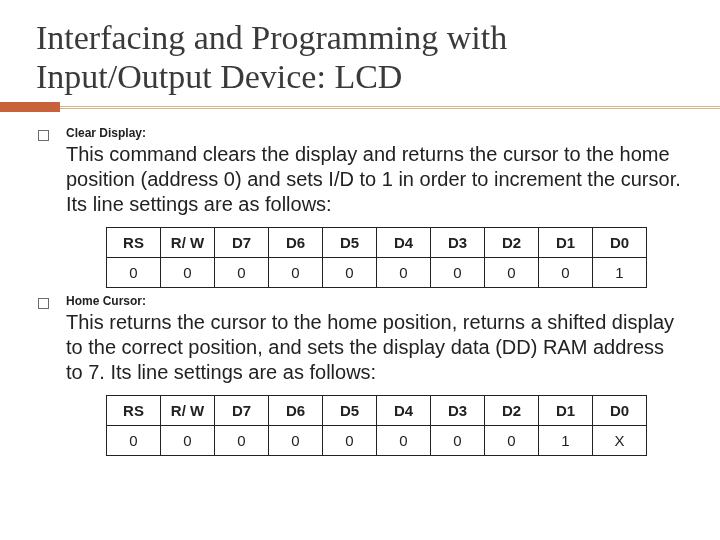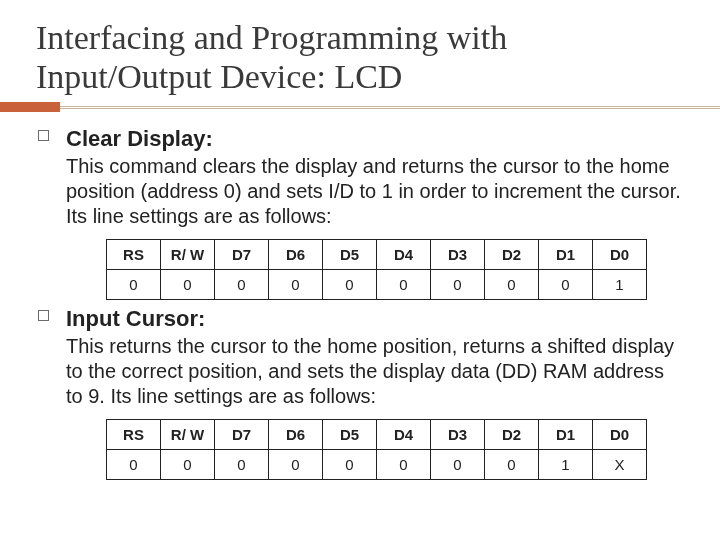--- a/index.html
+++ b/index.html
@@ -31,21 +31,21 @@
     position: absolute; left: 0; top: 0;
     width: 60px; height: 10px;
     background: #c9623a;
   }
   .item { position: relative; padding-left: 30px; margin-bottom: 10px; }
   .bullet {
     position: absolute; left: 2px; top: 4px;
     width: 11px; height: 11px;
     border: 1.5px solid #6b6b6b;
   }
-  .item-title { font-weight: bold; font-size: 22px; margin-bottom: 2px; }
+  .item-title { font-weight: bold; font-size: 12px; margin-bottom: 2px; }
   .item-body { font-size: 20px; line-height: 1.25; }
   table {
     border-collapse: collapse;
     margin: 10px 0 6px 70px;
     table-layout: fixed;
   }
   td {
     border: 1px solid #222;
     width: 54px;
     padding: 6px 4px;
@@ -100,22 +100,22 @@
       <td>0</td>
       <td>0</td>
       <td>0</td>
       <td>1</td>
     </tr>
       </tbody>
   </table>
 
   <div class="item">
     <div class="bullet"></div>
-    <div class="item-title">Input Cursor:</div>
-    <div class="item-body">This returns the cursor to the home position, returns a shifted display to the correct position, and sets the display data (DD) RAM address to 9. Its line settings are as follows:</div>
+    <div class="item-title">Home Cursor:</div>
+    <div class="item-body">This returns the cursor to the home position, returns a shifted display to the correct position, and sets the display data (DD) RAM address to 7. Its line settings are as follows:</div>
   </div>
 
   <table>
     <thead>
         <tr>
       <td>RS</td>
       <td class="rw">R/
 W</td>
       <td>D7</td>
       <td>D6</td>

